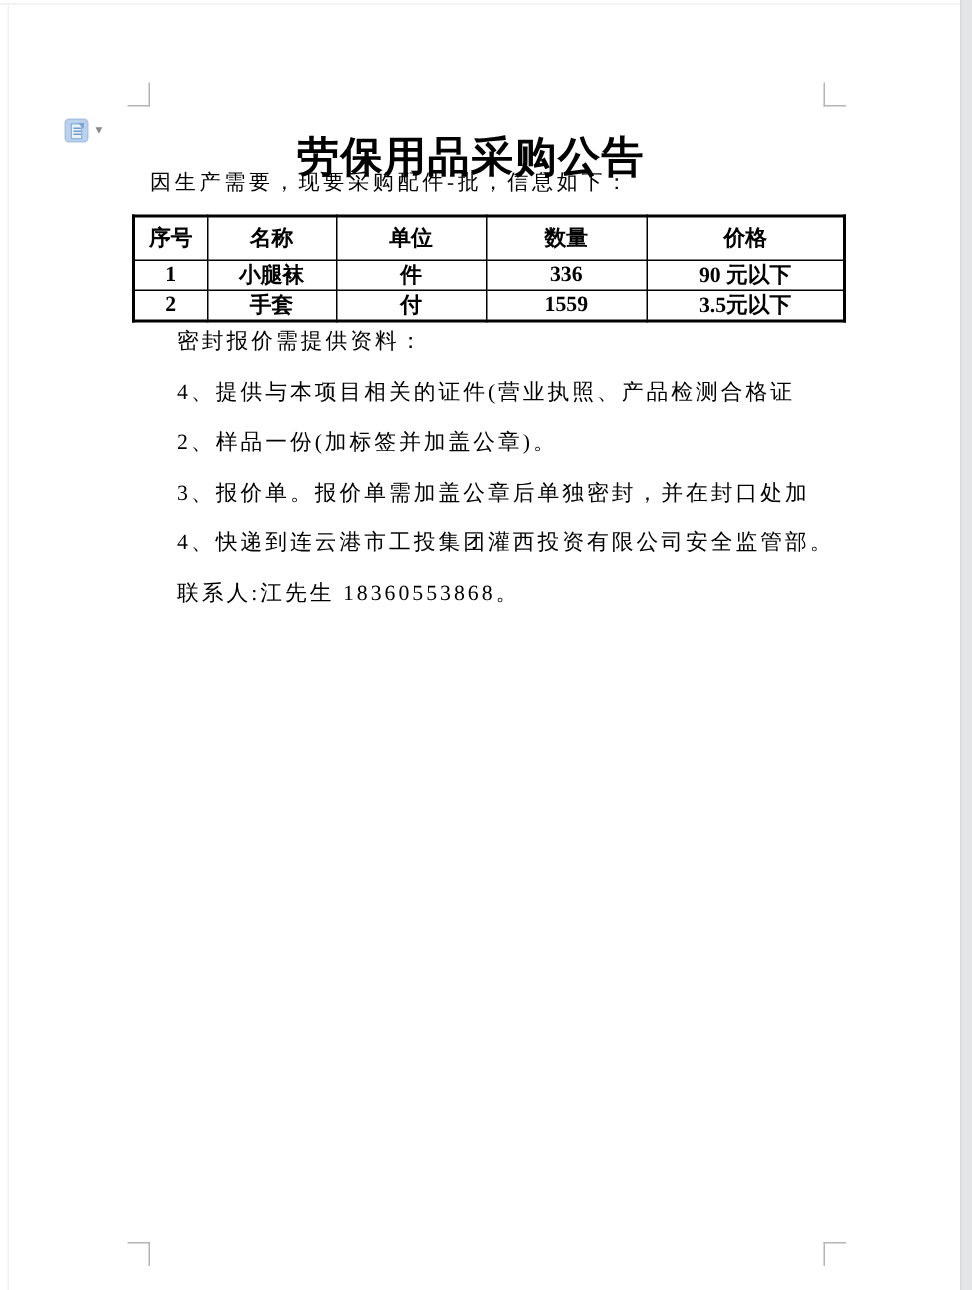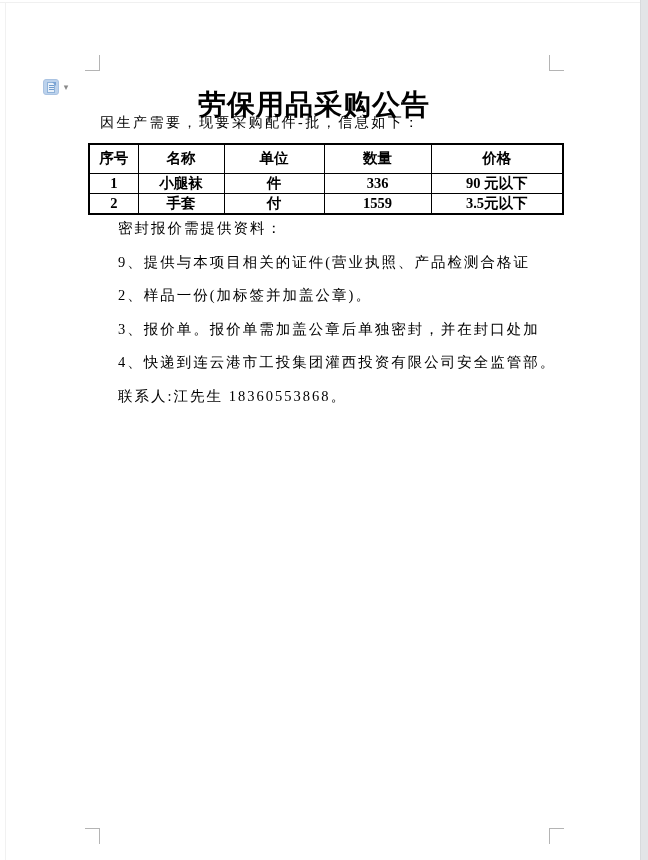--- a/index.html
+++ b/index.html
@@ -109,21 +109,21 @@
       <td>3.5元以下</td>
     </tr>
   </tbody>
     </table>
 
   <div class="paras">
     <p>
       <span class="pline" style="display:block">密封报价需提供资料：</span>
     </p>
     <p>
-      <span class="pline" style="display:block">9、提供与本项目相关的证件(营业执照、产品检测合格证</span>
+      <span class="pline" style="display:block">4、提供与本项目相关的证件(营业执照、产品检测合格证</span>
     </p>
     <p>
       <span class="pline" style="display:block">2、样品一份(加标签并加盖公章)。</span>
     </p>
     <p>
       <span class="pline" style="display:block">3、报价单。报价单需加盖公章后单独密封，并在封口处加</span>
     </p>
     <p>
       <span class="pline" style="display:block">4、快递到连云港市工投集团灌西投资有限公司安全监管部。</span>
     </p>

